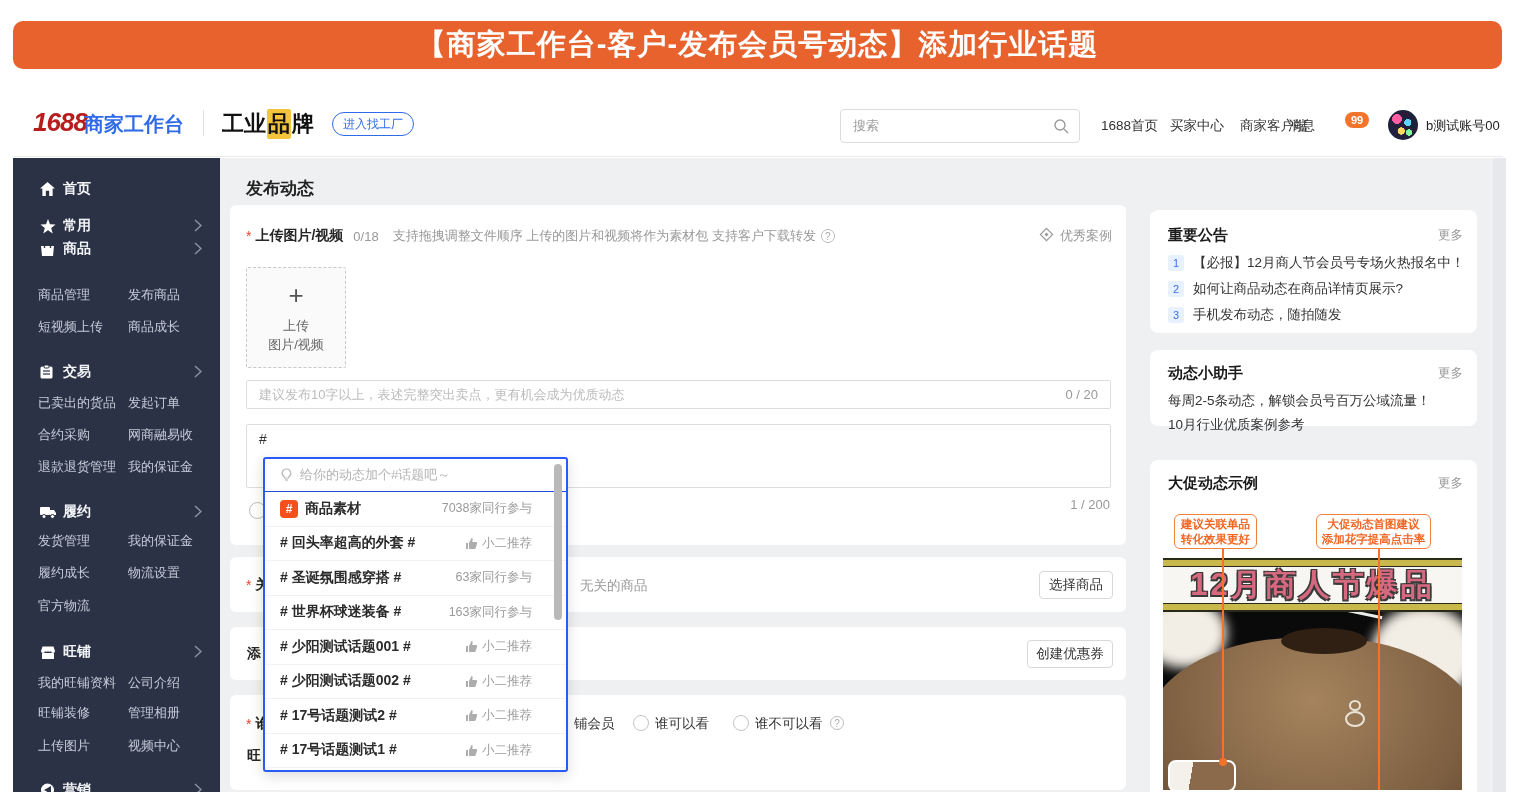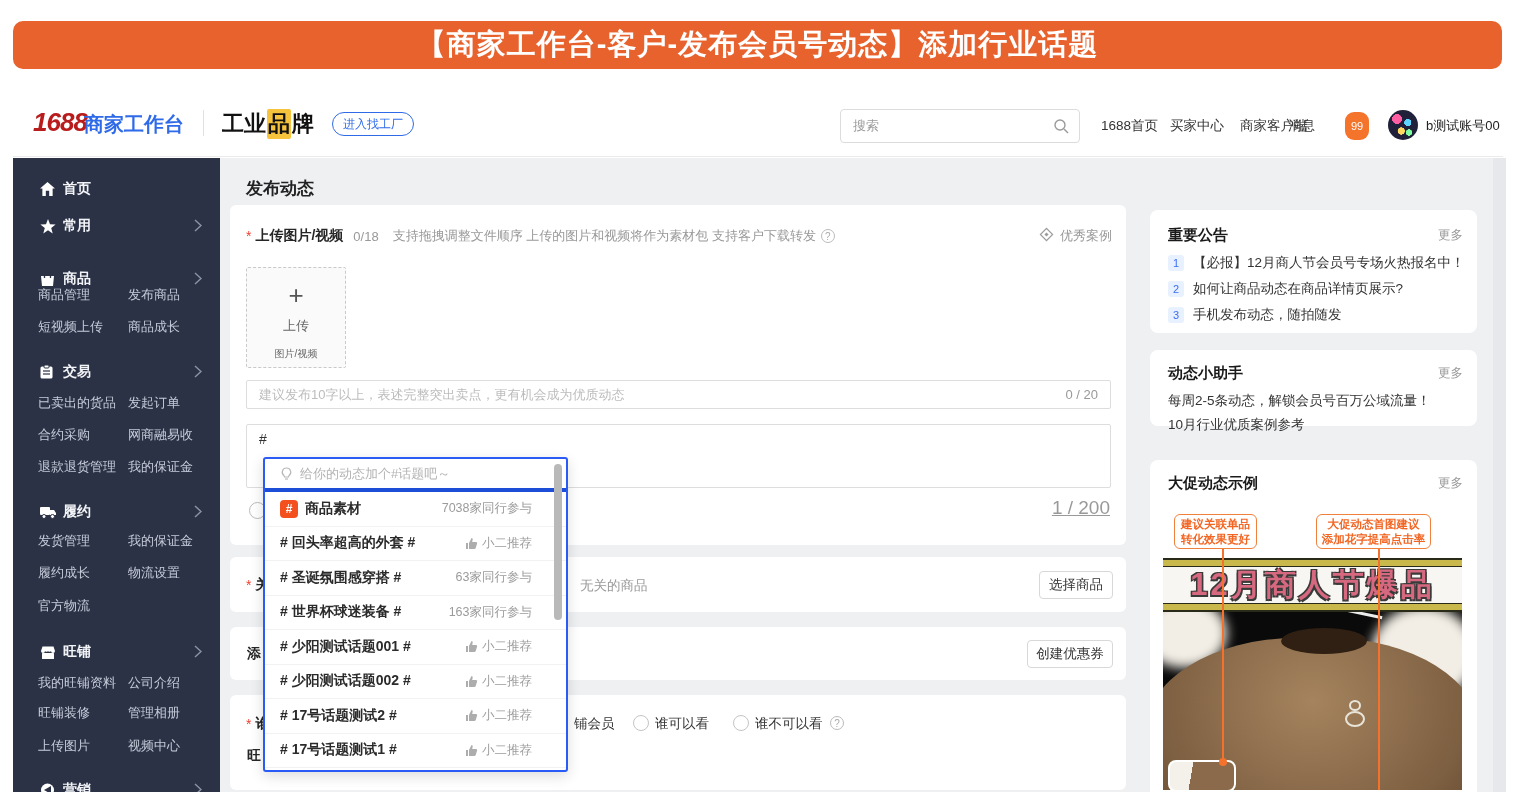--- a/index.html
+++ b/index.html
@@ -16,22 +16,22 @@
   .logotxt  { position:absolute; left:84px; top:111px; color:#2F6BE8; font-size:20px; font-weight:600; }
   .hdr-div  { position:absolute; left:203px; top:110px; width:1px; height:26px; background:#e1e1e1; }
   .indlogo  { position:absolute; left:222px; top:109px; display:flex; align-items:center; font-weight:900; font-size:22px; color:#111; }
   .indlogo .pin { background:#F6C33D; padding:0 1px; margin:0 1px; border-radius:2px; }
   .pill-btn { position:absolute; left:332px; top:112px; width:82px; height:24px; border:1px solid #2F6BE8; border-radius:13px; color:#2F6BE8;
               font-size:12px; display:flex; align-items:center; justify-content:center; background:#fff; cursor:pointer; }
   .searchbox{ position:absolute; left:840px; top:109px; width:240px; height:34px; border:1px solid #dcdcdc; border-radius:4px; background:#fff;
               display:flex; align-items:center; padding:0 10px 0 12px; }
   .searchbox .ph { color:#9a9a9a; font-size:13px; flex:1; }
   .hnav { position:absolute; top:117px; font-size:13.5px; color:#333; cursor:pointer; white-space:nowrap; }
-  .msgbadge { position:absolute; left:1345px; top:112px; min-width:24px; height:28px; border-radius:9px; background:#F5742C; color:#fff;
-              font-size:11px; display:flex; align-items:center; justify-content:center; padding:0 5px; font-weight:normal; }
+  .msgbadge { position:absolute; left:1345px; top:112px; min-width:24px; height:16px; border-radius:9px; background:#F5742C; color:#fff;
+              font-size:11px; display:flex; align-items:center; justify-content:center; padding:0 5px; font-weight:bold; }
   .avatar { position:absolute; left:1388px; top:110px; width:30px; height:30px; border-radius:50%;
             background: radial-gradient(circle at 30% 30%, #ff5fa2 0 16%, transparent 17%),
                         radial-gradient(circle at 66% 42%, #5fd4ff 0 13%, transparent 14%),
                         radial-gradient(circle at 44% 70%, #ffd95f 0 13%, transparent 14%),
                         radial-gradient(circle at 70% 75%, #7effa0 0 10%, transparent 11%), #20203a; }
   .acctname { position:absolute; left:1426px; top:117px; font-size:13px; font-weight:normal; color:#222; }
   .hdr-border { position:absolute; left:13px; top:156px; width:1490px; height:1px; background:#ebebeb; }
 
   
   .sidebar { position:absolute; left:13px; top:158px; width:207px; height:634px; background:#2B3245; overflow:hidden; }
@@ -49,30 +49,30 @@
   .card { position:absolute; background:#fff; border-radius:6px; }
   .req { color:#f0402e; font-size:14px; margin-right:4px; }
   .flabel { font-size:14px; font-weight:bold; color:#262626; }
   .gray { color:#999; }
   .qicon { display:inline-flex; width:14px; height:14px; border:1px solid #bbb; border-radius:50%; color:#aaa; font-size:10px;
            align-items:center; justify-content:center; margin-left:5px; }
   .upload-box { position:absolute; left:16px; top:62px; width:100px; height:101px; border:1px dashed #c9c9c9; border-radius:2px;
                 background:#fafafa; display:flex; flex-direction:column; align-items:center; cursor:pointer; }
   .upload-box .plus { font-size:26px; color:#555; font-weight:300; margin-top:14px; line-height:26px; }
   .upload-box .t1 { font-size:13px; color:#666; margin-top:9px; }
-  .upload-box .t2 { font-size:10px; color:#666; margin-top:12px; }
+  .upload-box .t2 { font-size:13px; color:#666; margin-top:1px; }
   .input-line { position:absolute; left:16px; width:865px; border:1px solid #ddd; border-radius:2px; background:#fff; display:flex; align-items:center; }
   .btn { position:absolute; border:1px solid #d8d8d8; border-radius:4px; background:#fff; color:#333; font-size:13.5px;
          display:flex; align-items:center; justify-content:center; cursor:pointer; }
   .radio { display:inline-block; width:16px; height:16px; border:1px solid #c4c4c4; border-radius:50%; background:#fff; vertical-align:-3px; margin-right:6px; cursor:pointer; }
 
   
   .dropdown { position:absolute; left:263px; top:457px; width:305px; height:315px; background:#fff; border:2px solid #2B5BF7;
               border-radius:3px; box-shadow:0 4px 14px rgba(0,0,0,.14); z-index:10; }
-  .dd-head { height:33px; display:flex; align-items:center; padding-left:15px; border-bottom:4px solid #1d4ed8; color:#b3b3b3; font-size:13px; }
+  .dd-head { height:33px; display:flex; align-items:center; padding-left:15px; border-bottom:1px solid #1d4ed8; color:#b3b3b3; font-size:13px; }
   .dd-row { height:34.5px; display:flex; align-items:center; padding:0 34px 0 15px; border-bottom:1px solid #f2f2f2; cursor:pointer; }
   .dd-row:last-child { border-bottom:none; }
   .dd-name { font-size:14px; font-weight:bold; color:#2b2b2b; flex:1; white-space:nowrap; }
   .dd-meta { font-size:12.5px; color:#9b9b9b; display:flex; align-items:center; gap:4px; white-space:nowrap; }
   .hash-badge { width:18px; height:18px; background:#F4501E; border-radius:4px; color:#fff; font-size:12px; font-weight:bold;
                 display:flex; align-items:center; justify-content:center; margin-right:7px; }
   .dd-scroll { position:absolute; right:4px; top:5px; width:8px; height:156px; background:#b9b9b9; border-radius:4px; }
 
   
   .rc-title { position:absolute; left:18px; font-size:15px; font-weight:bold; color:#1a1a1a; }
@@ -160,21 +160,21 @@
             <path d="M8 0 L10 5.2 L15.6 5.5 L11.2 9 L12.7 14.4 L8 11.3 L3.3 14.4 L4.8 9 L0.4 5.5 L6 5.2 Z" fill="#fff"></path>
           </svg>
         </span>
       <span>常用</span>
       <span class="sb-chev">
           <svg width="8" height="13" viewBox="0 0 8 13">
             <polyline points="1,1 7,6.5 1,12" fill="none" stroke="#8a93a6" stroke-width="1.5"></polyline>
           </svg>
         </span>
     </div>
-    <div class="sb-group" style="top:110px">
+    <div class="sb-group" style="top:80px">
       <span class="ic">
           <svg width="15" height="14" viewBox="0 0 15 14">
             <path d="M1 4 H14 L13 14 H2 Z" fill="#fff"></path>
             <path d="M4.5 6 V3.5 a3 3 0 0 1 6 0 V6" fill="none" stroke="#2B3245" stroke-width="1.3"></path>
           </svg>
         </span>
       <span>商品</span>
       <span class="sb-chev">
           <svg width="8" height="13" viewBox="0 0 8 13">
             <polyline points="1,1 7,6.5 1,12" fill="none" stroke="#8a93a6" stroke-width="1.5"></polyline>
@@ -311,21 +311,21 @@
       <span class="t2">图片/视频</span>
     </div>
     <div class="input-line" style="top:175px; height:29px; padding:0 12px;">
       <span style="color:#bcbcbc; font-size:13px; flex:1;">建议发布10字以上，表述完整突出卖点，更有机会成为优质动态</span>
       <span class="gray" style="font-size:13px;">0 / 20</span>
     </div>
     <div class="input-line" style="top:219px; height:64px; align-items:flex-start; padding:6px 12px;">
       <span style="color:#333; font-size:14px;">#</span>
     </div>
     <div style="position:absolute; left:19px; top:297px; width:17px; height:17px; border:1px solid #bbb; border-radius:50%;"></div>
-    <div class="gray" style="position:absolute; right:16px; top:292px; font-size:19px;text-decoration:underline;">1 / 200</div>
+    <div class="gray" style="position:absolute; right:16px; top:292px; font-size:13px;">1 / 200</div>
   </div>
 
   <div class="card" style="left:230px; top:557px; width:896px; height:55px;">
     <div style="position:absolute; left:16px; top:19px; display:flex; align-items:center;">
       <span class="req">*</span>
       <span class="flabel">关</span>
     </div>
     <span class="gray" style="position:absolute; left:350px; top:20px; font-size:13.5px;">无关的商品</span>
     <div class="btn" style="right:13px; top:14px; width:74px; height:28px;">
       <span>选择商品</span>

